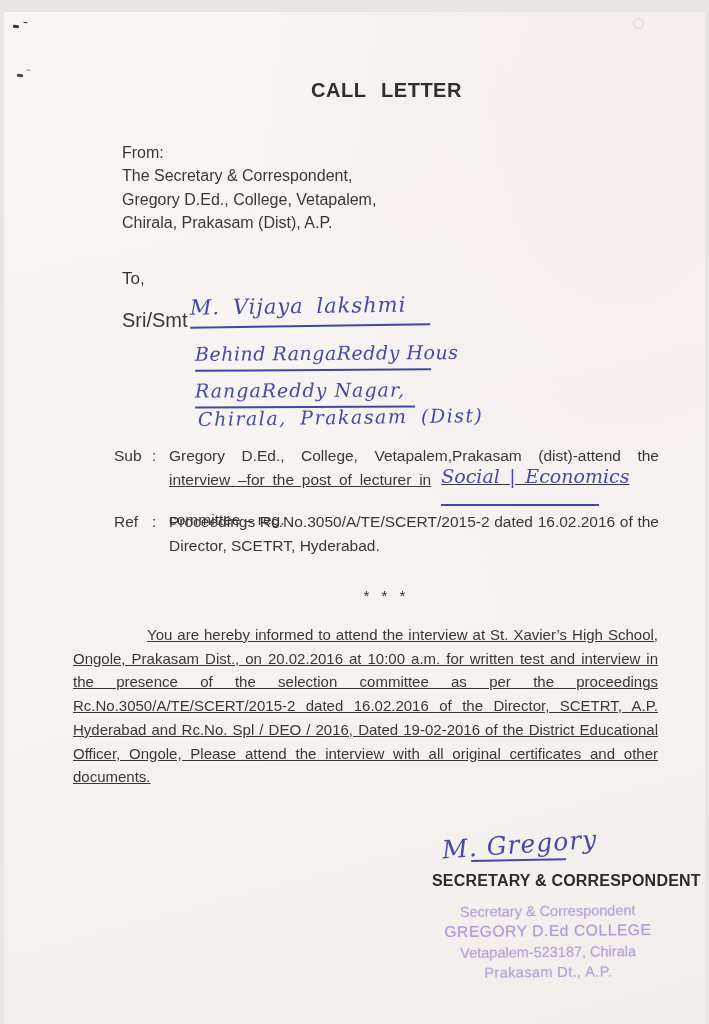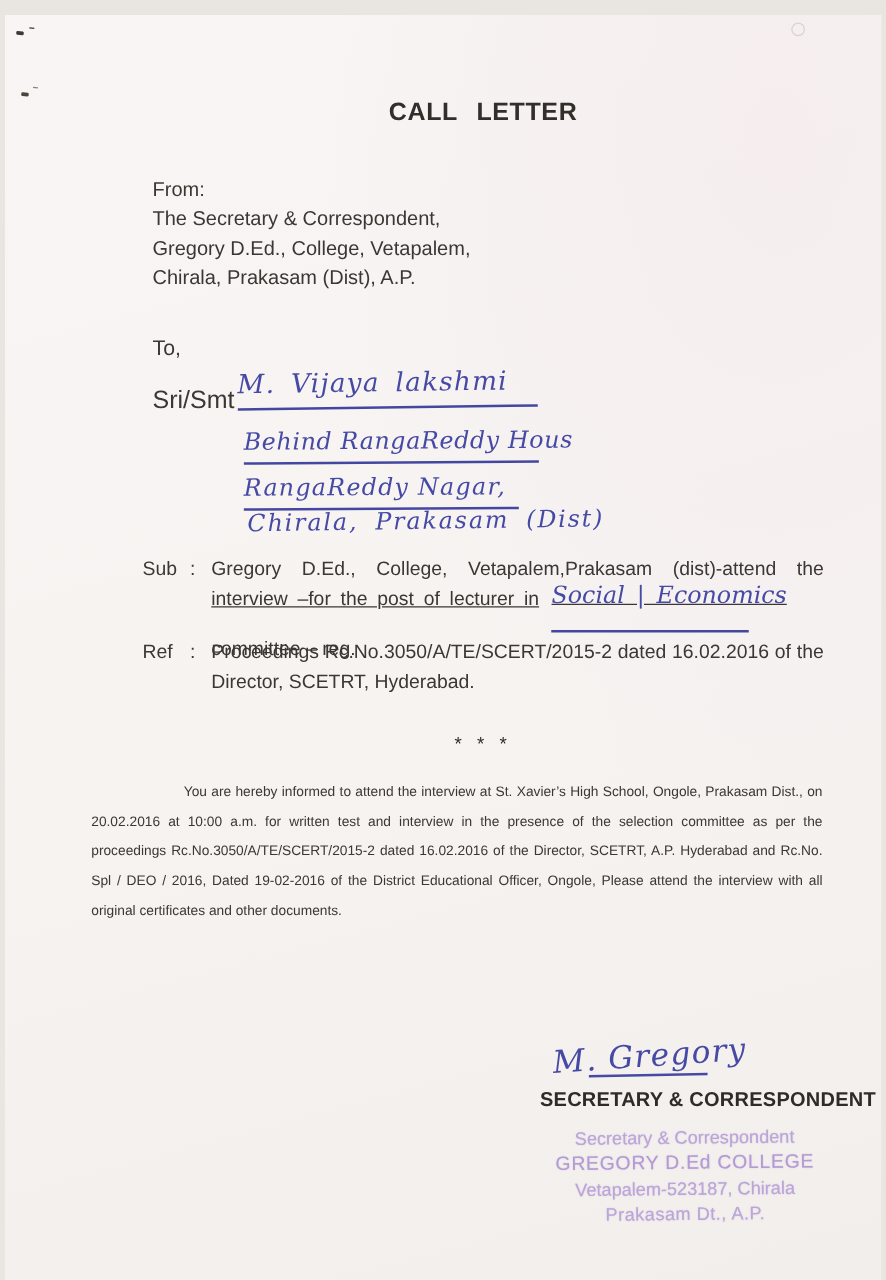--- a/index.html
+++ b/index.html
@@ -80,22 +80,22 @@
   .ref-text{text-align:justify;}
 
   .separator{
     position:absolute;top:575px;left:0;width:100%;
     text-align:center;transform:translateX(32px);
     font-size:15px;letter-spacing:4px;color:#322e2a;
   }
 
   .body-para{
     position:absolute;left:69px;top:611px;width:585px;
-    font-size:11px;line-height:23.7px;
-    text-align:justify;text-indent:74px;
+    font-size:15px;line-height:23.7px;
+    text-align:justify;text-indent:74px;text-decoration:underline;
   }
 
   .signature-hw{
     position:absolute;left:438px;top:818px;
     font-size:25px;letter-spacing:1px;
     transform:rotate(-4deg);
   }
   .signature-hw::after{
     content:"";position:absolute;left:28px;bottom:-2px;width:95px;height:2px;
     background:#464aa5;transform:rotate(3deg);

